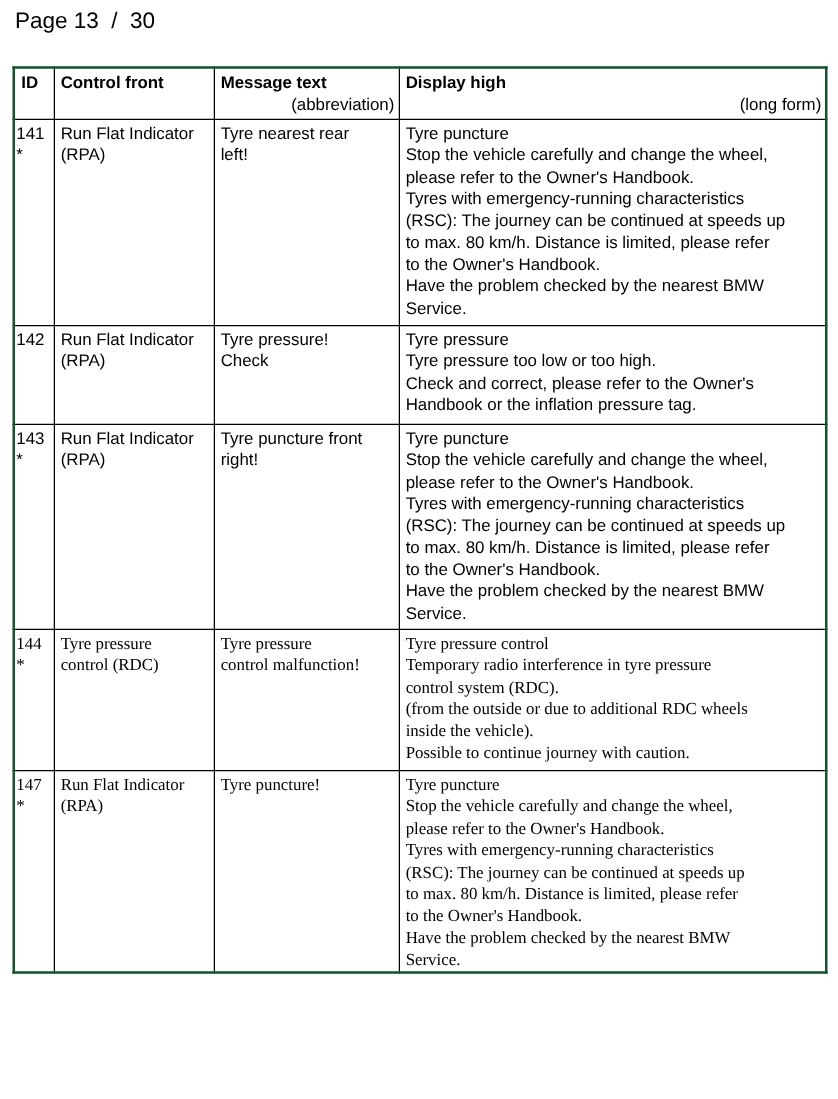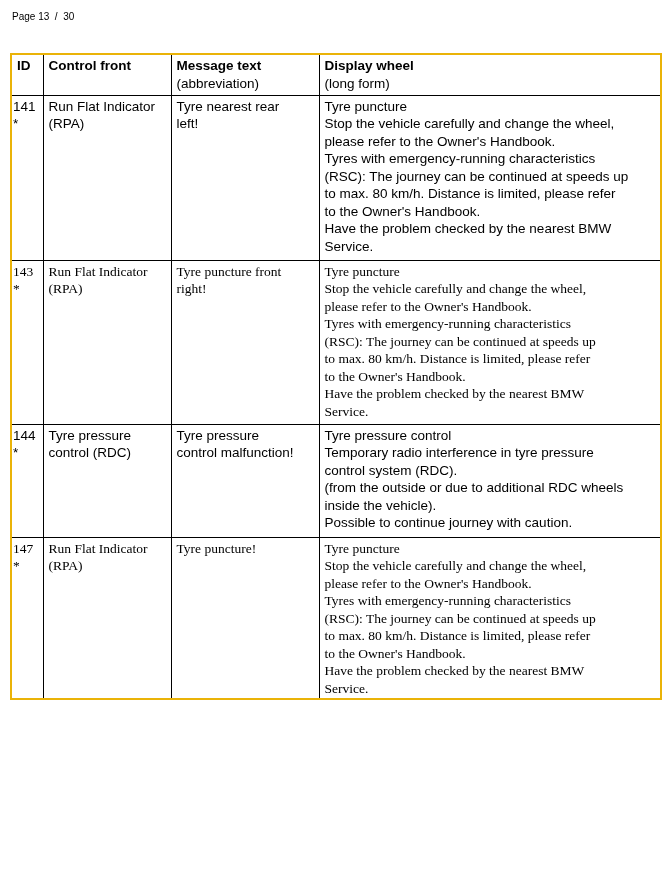--- a/index.html
+++ b/index.html
@@ -13,57 +13,57 @@
     position: relative;
     width: 670px;
     height: 879px;
     background: #ffffff;
     overflow: hidden;
   }
   .page-header {
     position: absolute;
     top: 8px;
     left: 12px;
-    font-size: 10px;
+    font-size: 18px;
     line-height: 17px;
     white-space: pre;
     text-align: center;
   }
   table.msg-table {
     position: absolute;
     top: 53px;
     left: 10px;
     width: 650px;
     border-collapse: collapse;
     table-layout: fixed;
-    border: 2px solid #eab308;
+    border: 2px solid #14532d;
   }
   .msg-table th, .msg-table td {
     border: 1px solid #000;
     vertical-align: top;
     text-align: left;
     padding: 2px 3px 0 5px;
     font-size: 13.5px;
     line-height: 17.5px;
     white-space: pre-line;
     overflow: hidden;
     font-weight: normal;
   }
   .msg-table th .col-title { font-weight: bold; }
-  .msg-table th .col-sub { font-weight: normal; }
+  .msg-table th .col-sub { font-weight: normal; text-align: right; }
   .col-id   { width: 32px; }
   .col-cu   { width: 128px; }
   .col-msg  { width: 148px; }
   .col-disp { width: 342px; }
   td.id-cell { padding-left: 1px; }
   tr.h-header { height: 41px; }
   tr.h-141 { height: 165px; }
   tr.h-142 { height: 79px; }
-  tr.h-143 { height: 164px; font-family: Liberation Serif, serif; }
-  tr.h-144 { height: 113px; }
+  tr.h-143 { height: 164px; }
+  tr.h-144 { height: 113px; font-family: Liberation Serif, serif; }
   tr.h-145 { height: 60px; }
   tr.h-147 { height: 162px; font-family: Liberation Serif, serif; }
   tr.h-foot { height: 24px; }
   td.footnote-cell sup {
     font-size: 10px;
     line-height: 0;
   }
 </style>
 </head>
 <body>
@@ -77,40 +77,51 @@
       <col class="col-id">
       <col class="col-cu">
       <col class="col-msg">
       <col class="col-disp">
     </colgroup>
     <tbody>
         <tr class="h-header">
       <th><span class="col-title">ID</span></th>
       <th><span class="col-title">Control front</span></th>
       <th><span class="col-title">Message text</span><div class="col-sub">(abbreviation)</div></th>
-      <th><span class="col-title">Display wheel</span><div class="col-sub">(long form)</div></th>
+      <th><span class="col-title">Display high</span><div class="col-sub">(long form)</div></th>
     </tr>
 
     <tr class="h-141">
       <td class="id-cell"><div>141</div><div>*</div></td>
       <td>Run Flat Indicator
 (RPA)</td>
       <td>Tyre nearest rear
 left!</td>
       <td>Tyre puncture
 Stop the vehicle carefully and change the wheel,
 please refer to the Owner's Handbook.
 Tyres with emergency-running characteristics
 (RSC): The journey can be continued at speeds up
 to max. 80 km/h. Distance is limited, please refer
 to the Owner's Handbook.
 Have the problem checked by the nearest BMW
 Service.</td>
     </tr>
 
+    <tr class="h-142">
+      <td class="id-cell"><div>142</div><div></div></td>
+      <td>Run Flat Indicator
+(RPA)</td>
+      <td>Tyre pressure!
+Check</td>
+      <td>Tyre pressure
+Tyre pressure too low or too high.
+Check and correct, please refer to the Owner's
+Handbook or the inflation pressure tag.</td>
+    </tr>
 
     <tr class="h-143">
       <td class="id-cell"><div>143</div><div>*</div></td>
       <td>Run Flat Indicator
 (RPA)</td>
       <td>Tyre puncture front
 right!</td>
       <td>Tyre puncture
 Stop the vehicle carefully and change the wheel,
 please refer to the Owner's Handbook.

